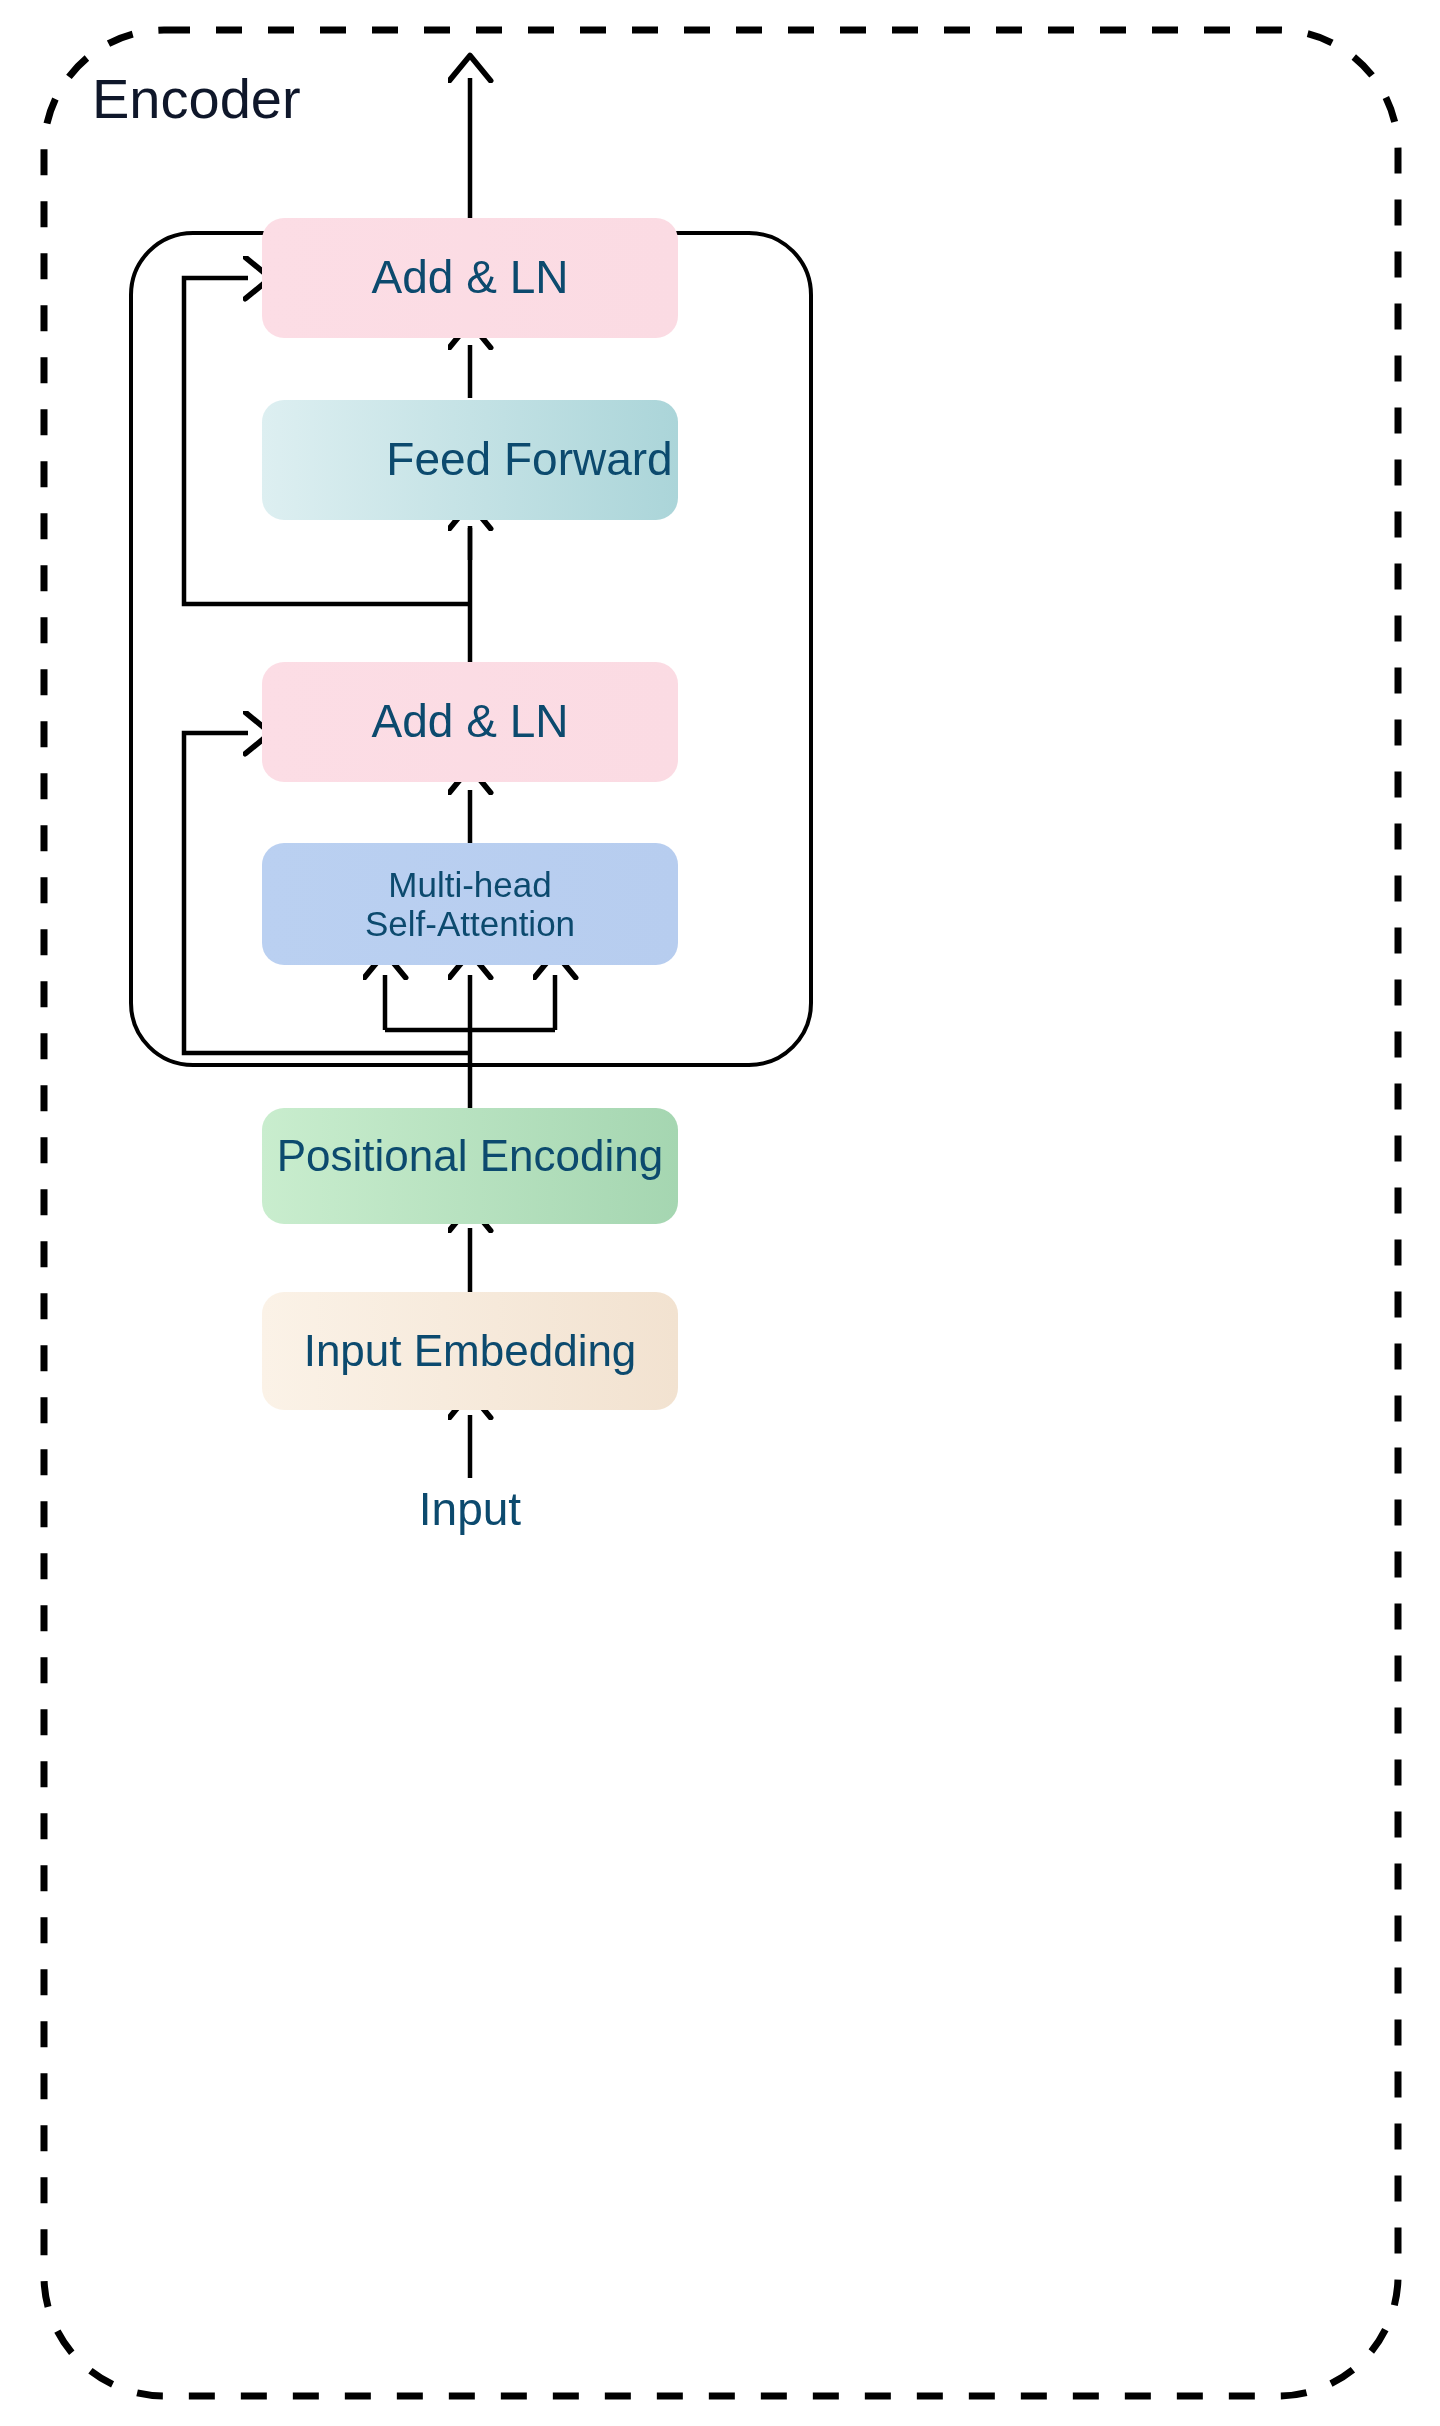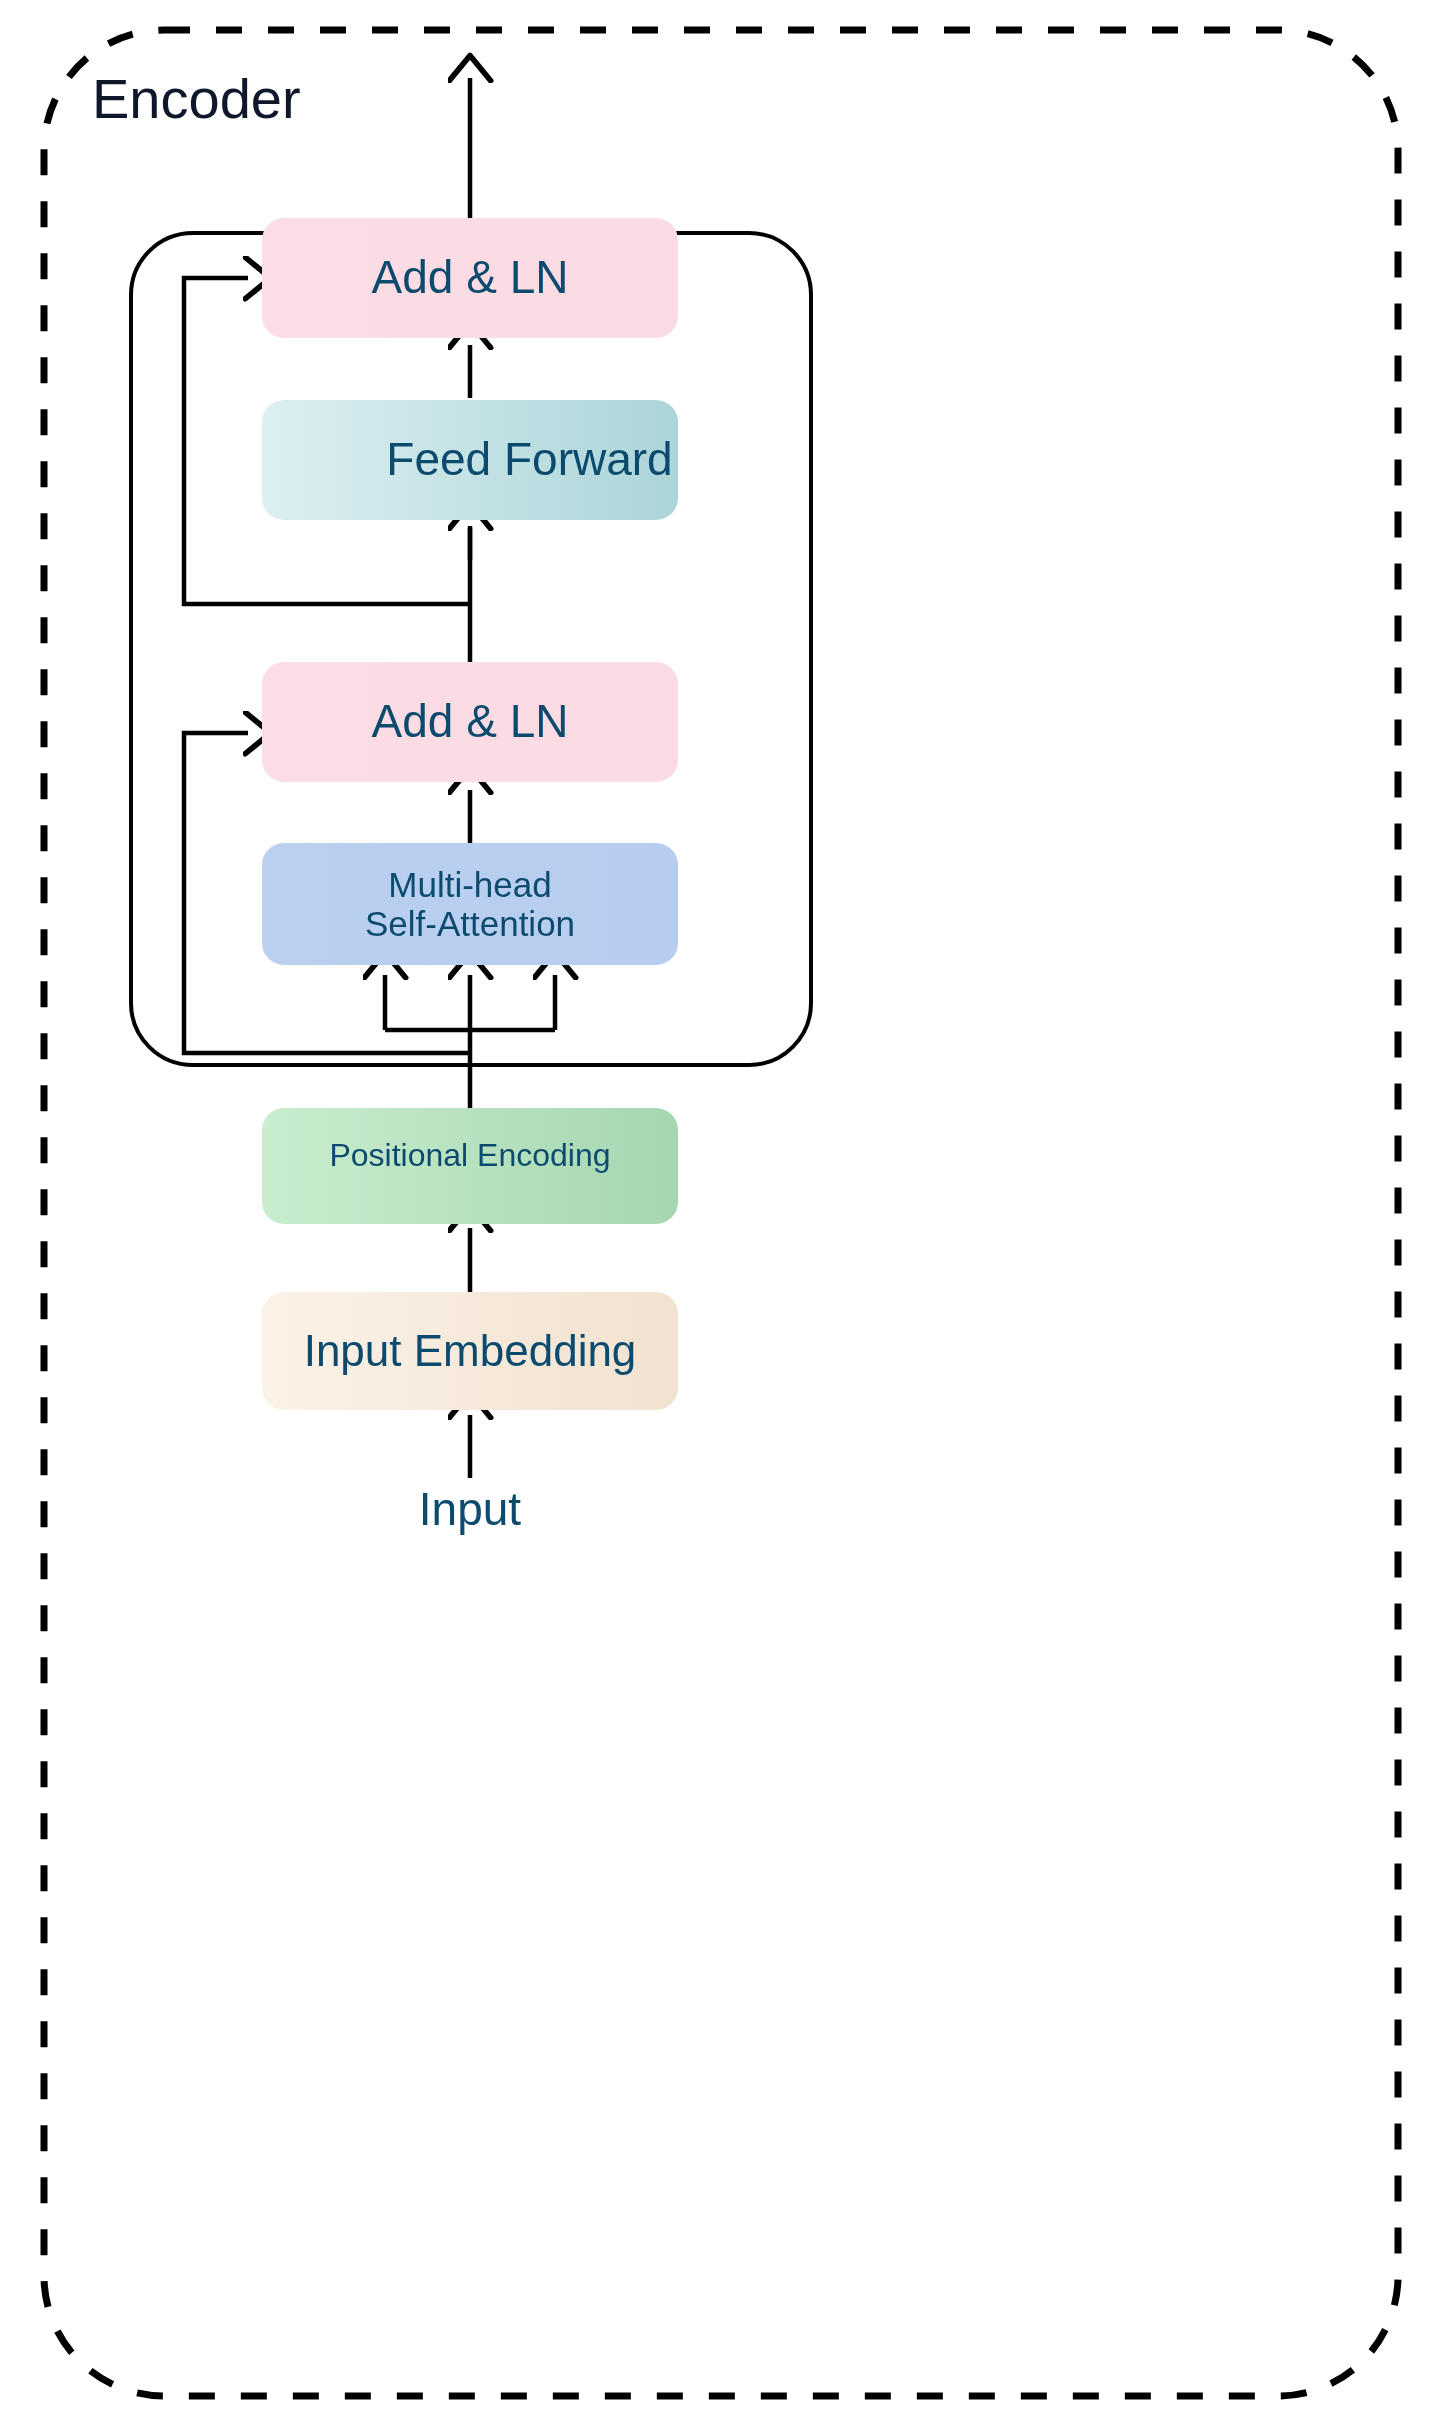--- a/index.html
+++ b/index.html
@@ -91,19 +91,19 @@
 
   <div class="boxlabel" style="left:262px;top:218px;width:416px;height:120px;font-size:46px;">Add &amp; LN</div>
 
   <div class="boxlabel" style="left:262px;top:400px;width:469px;height:120px;font-size:46px;margin-left:33px;">Feed Forward</div>
 
   <div class="boxlabel" style="left:262px;top:662px;width:416px;height:120px;font-size:46px;">Add &amp; LN</div>
 
   <div class="boxlabel" style="left:262px;top:843px;width:416px;height:122px;font-size:35px;">Multi-head
 Self-Attention</div>
 
-  <div class="boxlabel" style="left:258px;top:1108px;width:424px;height:96px;font-size:32px;">Positional Encoding</div>
+  <div class="boxlabel" style="left:258px;top:1108px;width:424px;height:96px;font-size:44px;">Positional Encoding</div>
 
   <div class="boxlabel" style="left:262px;top:1480px;width:416px;height:60px;font-size:46px;">Input</div>
 
   <div class="boxlabel" style="left:262px;top:1292px;width:416px;height:118px;font-size:44px;">Input Embedding</div>
 
 </div>
 
 </body></html>

